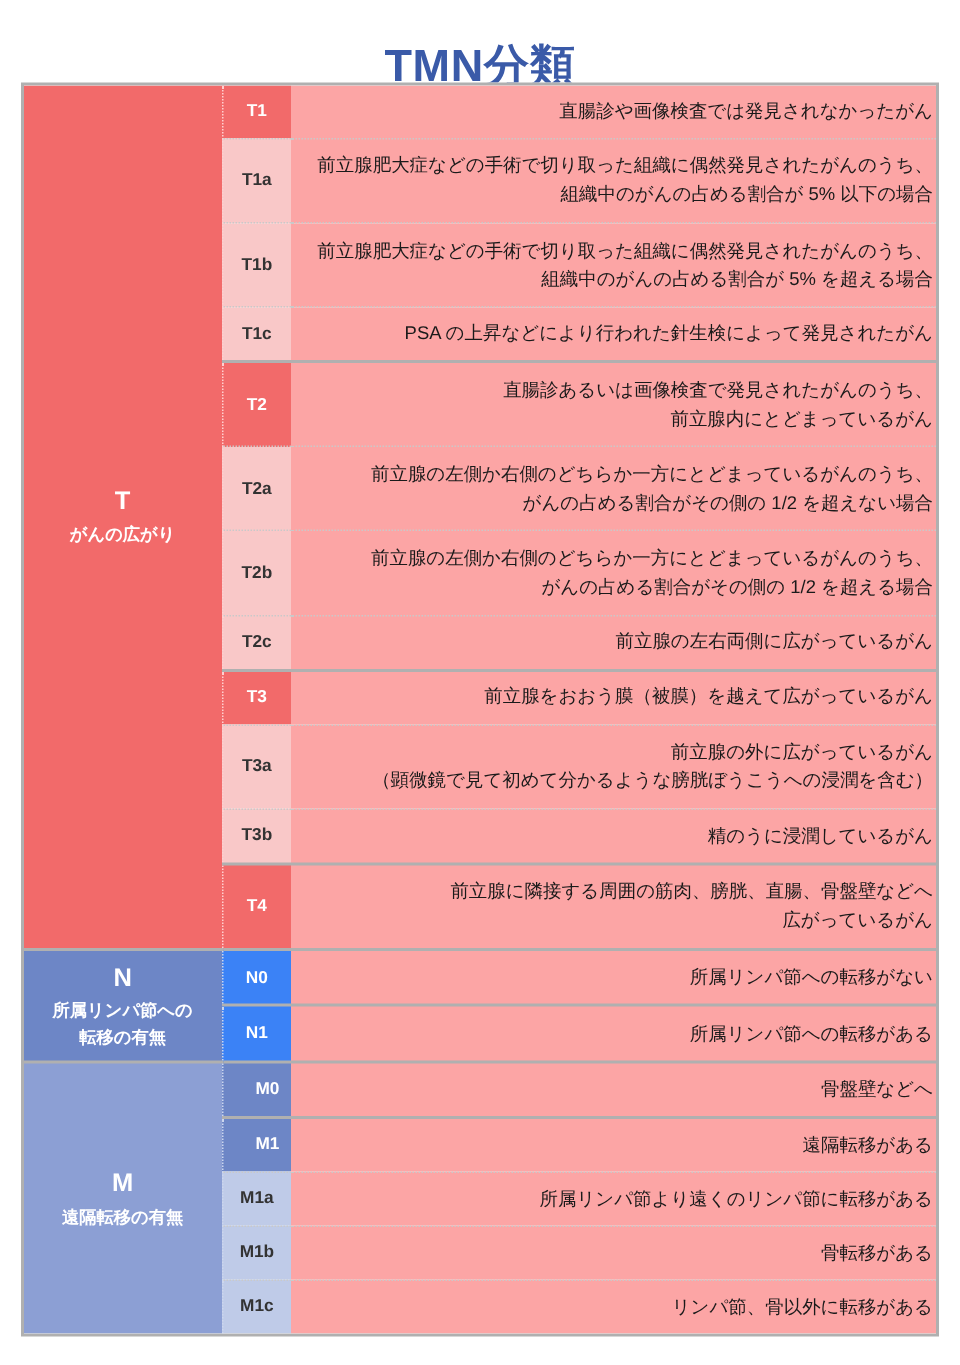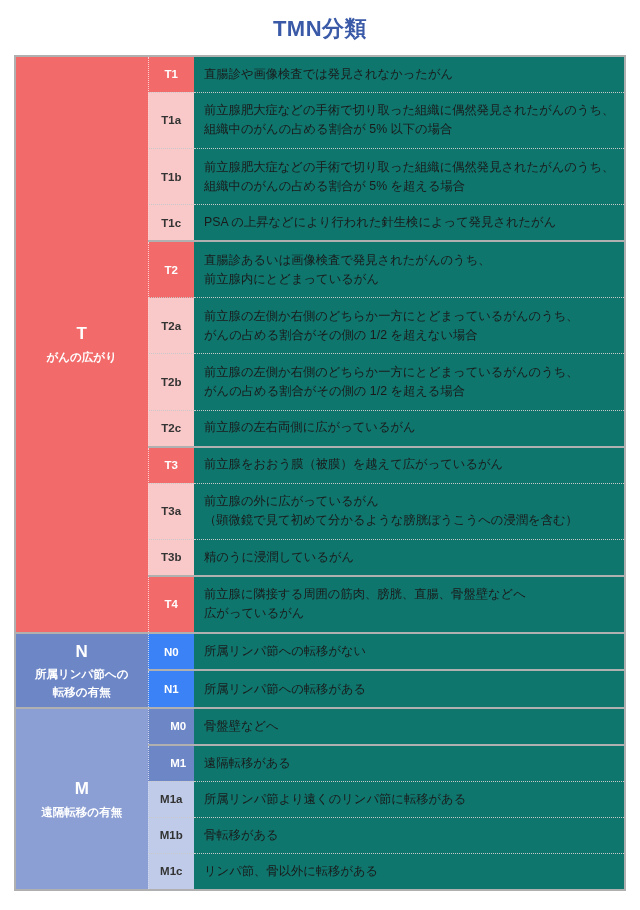--- a/index.html
+++ b/index.html
@@ -16,24 +16,24 @@
   #page {
     position:relative;
     width:640px;
     height:910px;
     background:#ffffff;
   }
 
   
   .title {
     position:absolute;
-    left:0; top:14px;
+    left:0; top:24px;
     width:640px;
     text-align:center;
-    font-size:22px;
+    font-size:30px;
     font-weight:bold;
     letter-spacing:0.5px;
     color:#3a5aa8;
   }
 
   
   .table-wrap {
     position:absolute;
     left:14px;
     top:55px;
@@ -88,27 +88,27 @@
     padding:2px 2px;
   }
   td.code.lvl-main-t { background:#f26a6a; color:#ffffff; }
   td.code.lvl-sub-t  { background:#f9c8c8; color:#333333; }
   td.code.lvl-main-n { background:#3b82f6; color:#ffffff; }
   td.code.lvl-main-m { background:#6d86c6; color:#ffffff;padding-left:16px; }
   td.code.lvl-sub-m  { background:#bfcbe8; color:#333333; }
 
   
   td.desc {
-    background:#0f766e;
+    background:#fca5a5;
     color:#1a1a1a;
     font-size:12.3px;
     line-height:1.55;
     padding:7px 2px 7px 10px;
     vertical-align:middle;
-    text-align:left;
+    text-align:right;
   }
   td.desc .ln { display:block; white-space:nowrap; }
 
   
   tr.sep-dotted > td.code,
   tr.sep-dotted > td.desc { border-top:1px dotted #c9c9c9; }
 
   tr.sep-solid > td.code,
   tr.sep-solid > td.desc { border-top:2px solid #b0b0b0; }
 

